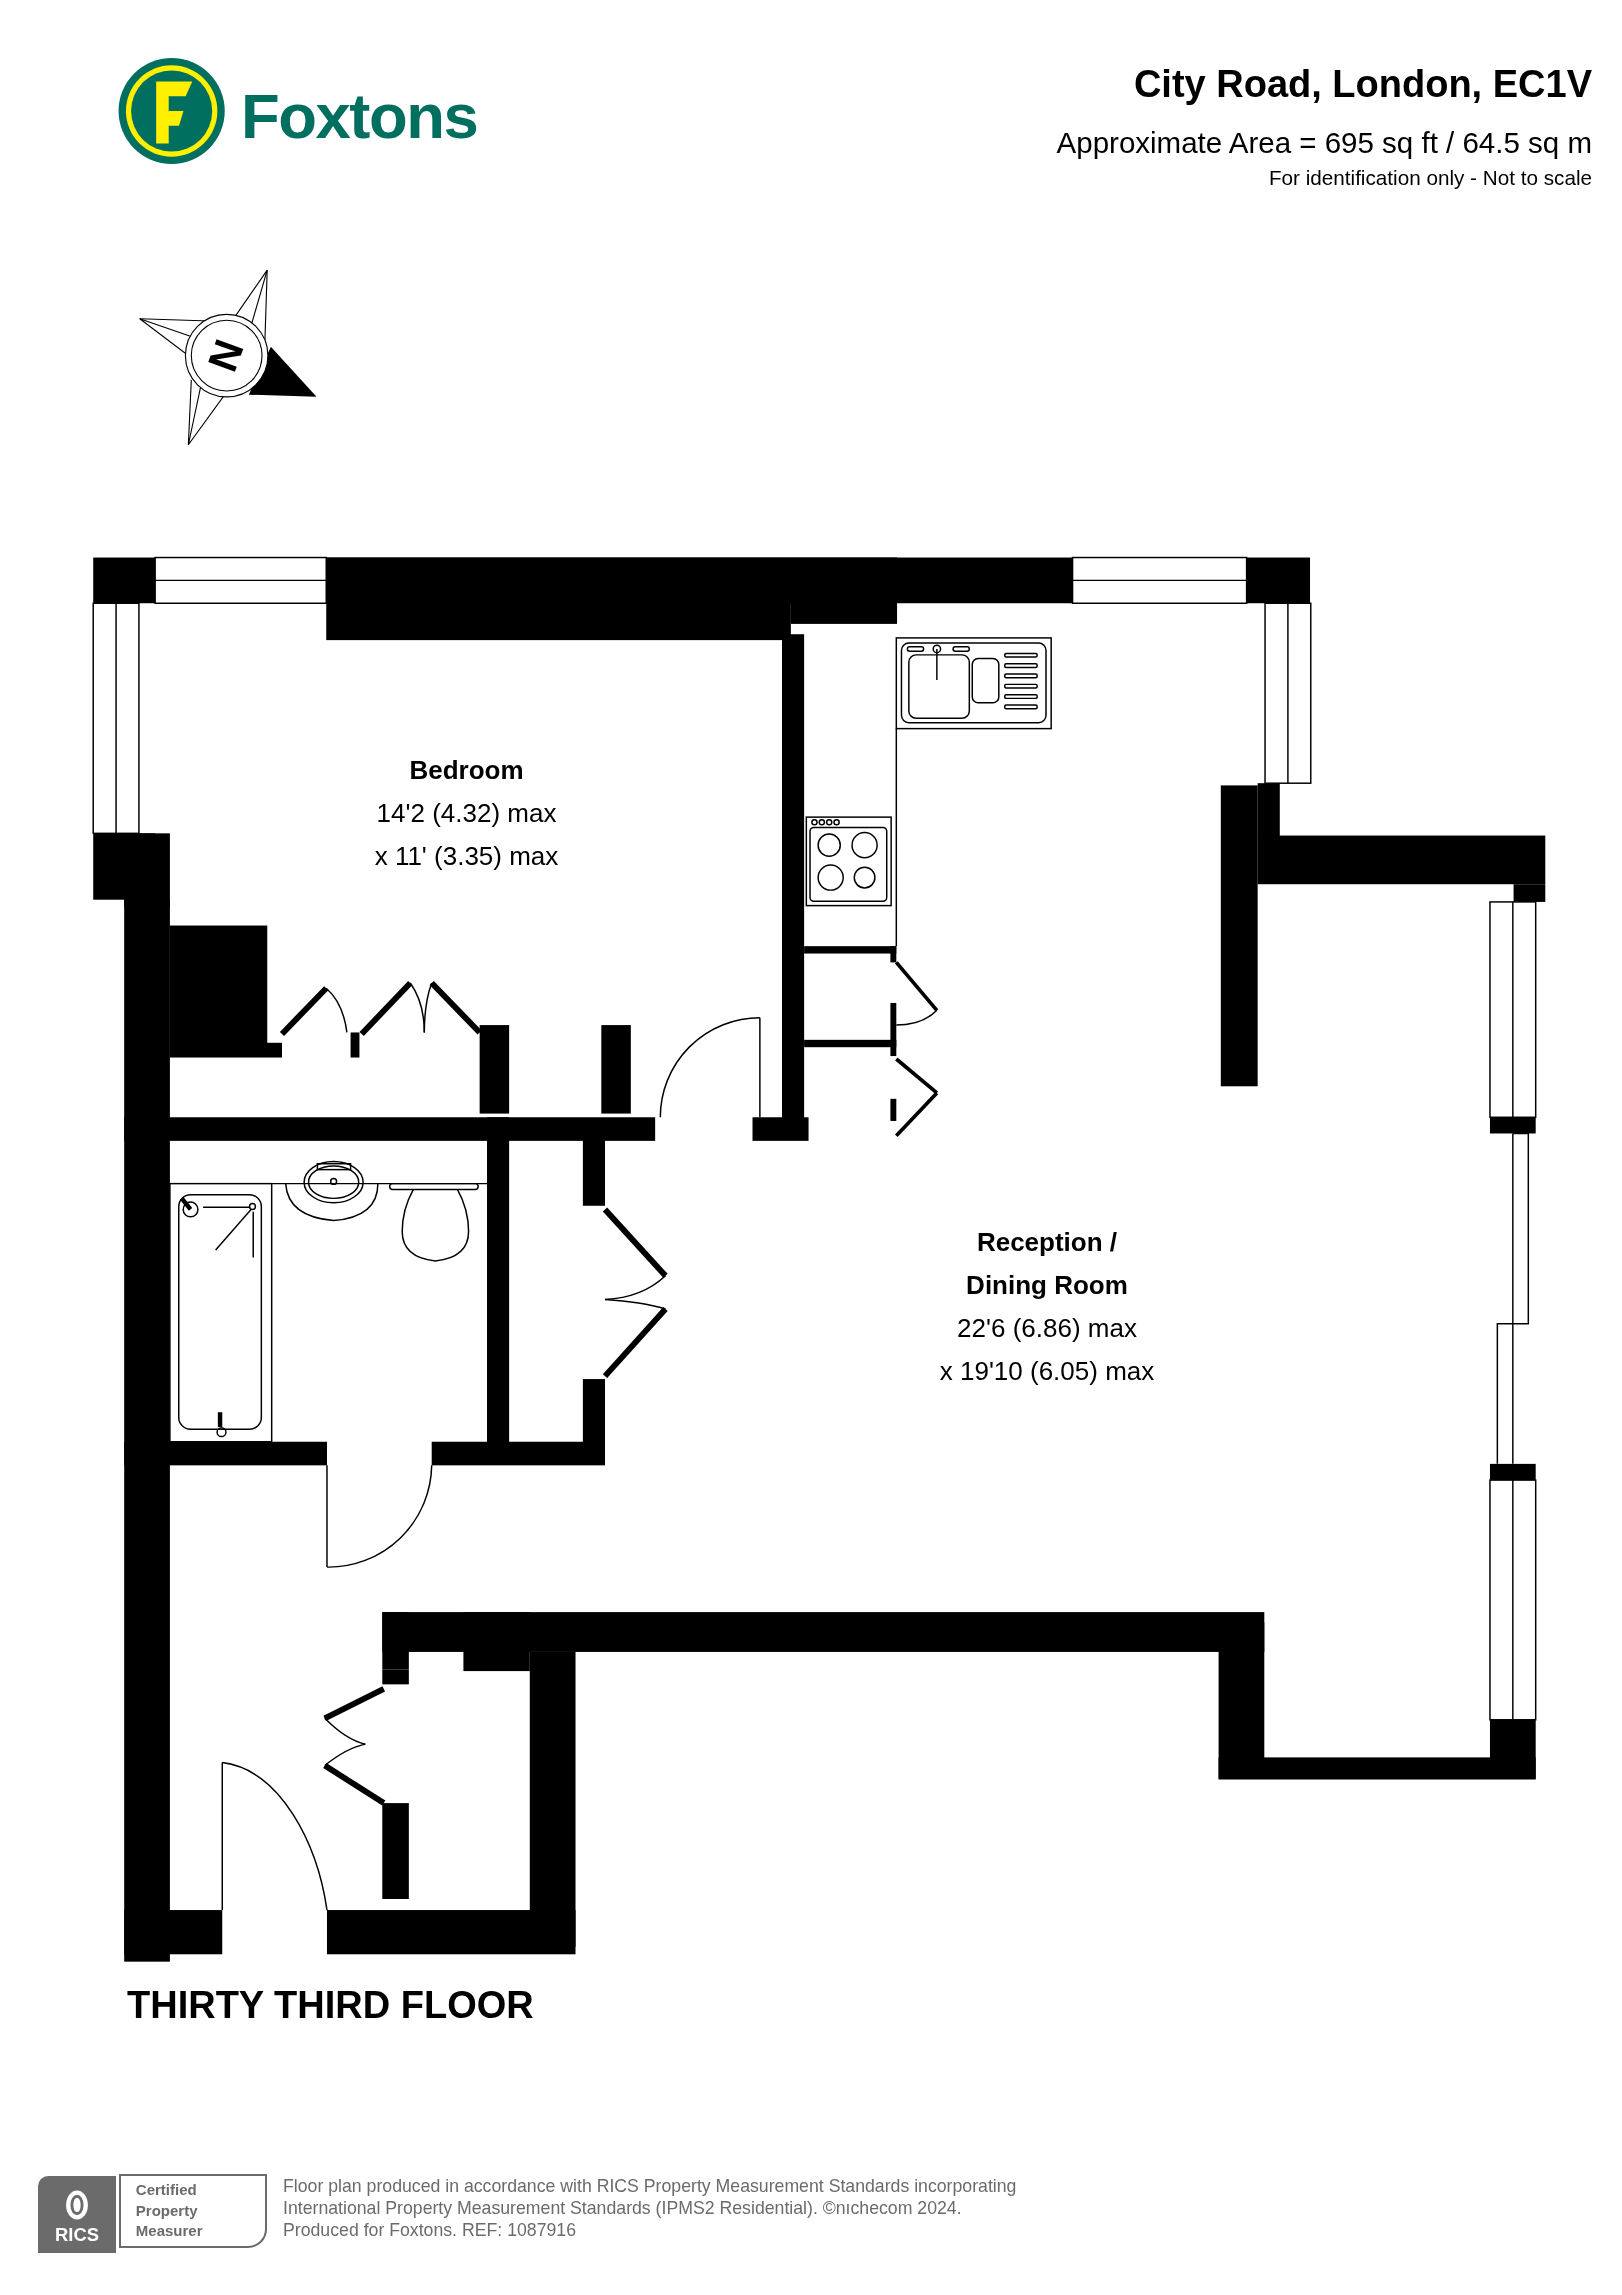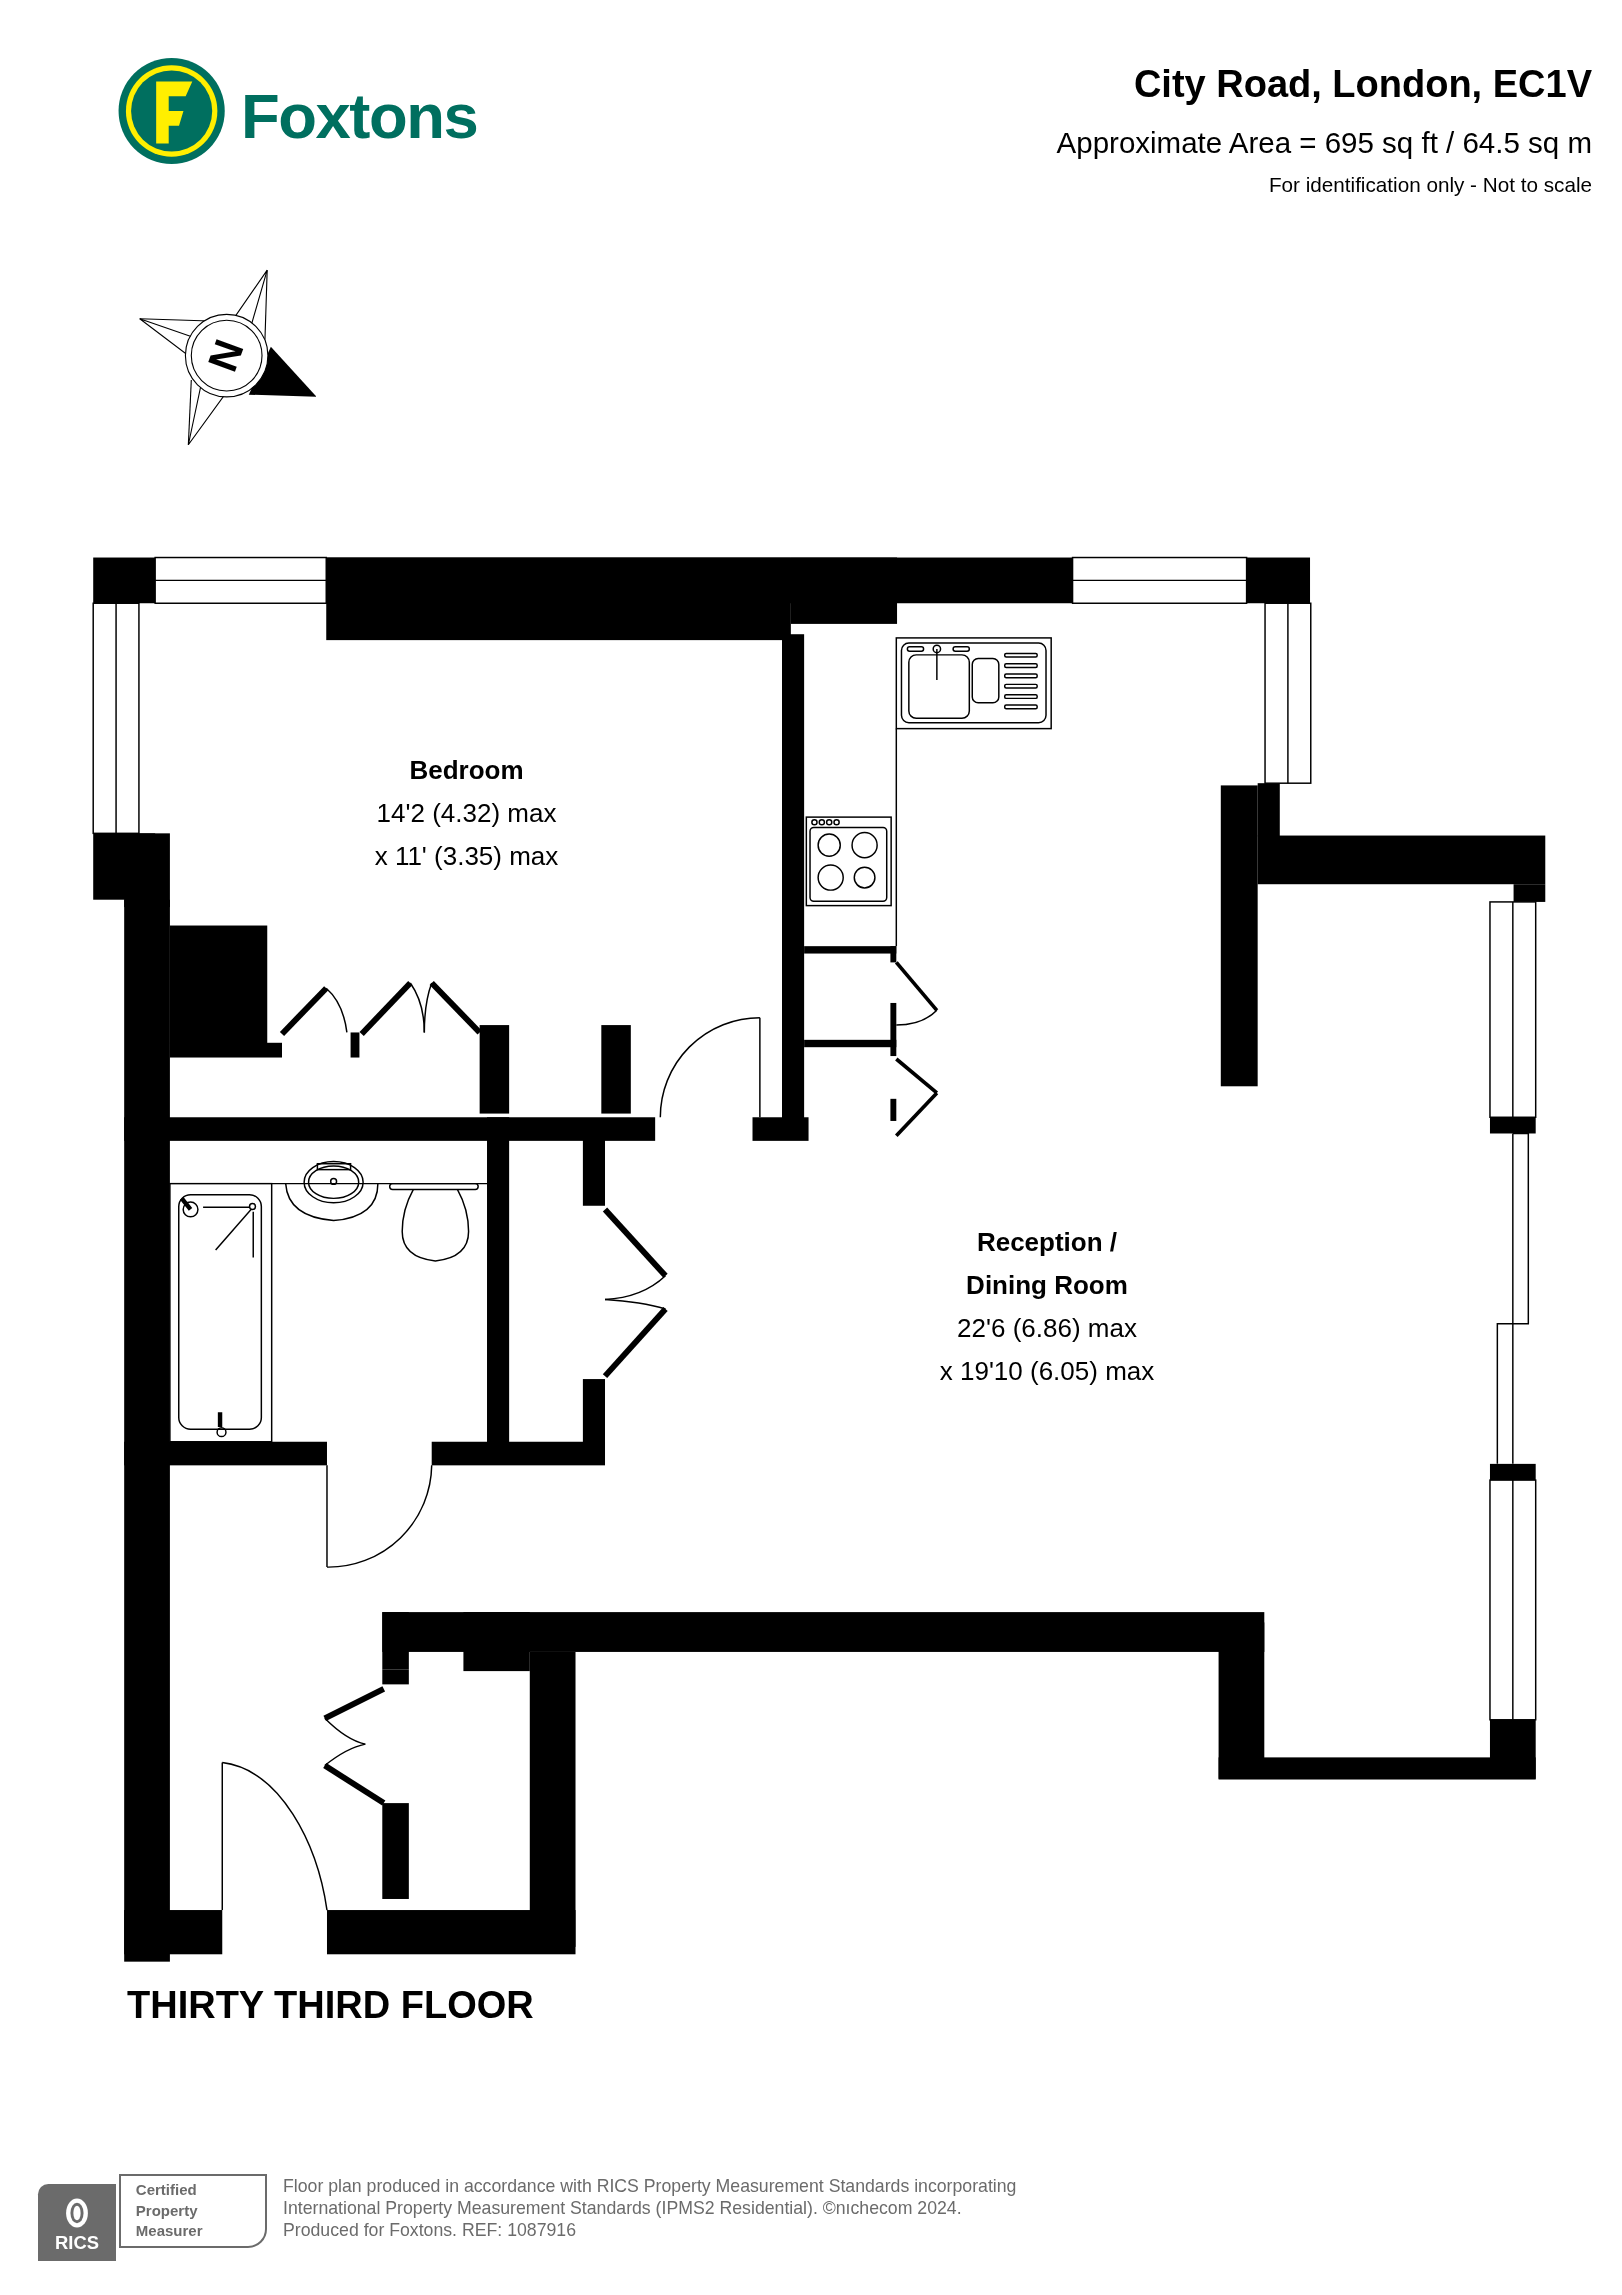--- a/index.html
+++ b/index.html
@@ -1,30 +1,30 @@
 <!DOCTYPE html>
 <html style="font-size:11.8px"><head>
 <meta charset="utf-8">
 <style>
   html,body{margin:0;padding:0;background:#ffffff;}
   body{width:1623px;height:2295px;position:relative;overflow:hidden;font-family:"Liberation Sans",sans-serif;color:#000;}
   .logo{position:absolute;left:114px;top:52px;width:369px;height:118px;}
   .title-block{position:absolute;right:31px;top:55px;text-align:right;}
   .title{font-size:38px;font-weight:bold;letter-spacing:0px;line-height:59px;}
   .area{font-size:29.5px;line-height:40px;margin-top:9px;}
-  .disclaimer{font-size:20.7px;line-height:29.5px;margin-top:7px;}
+  .disclaimer{font-size:20.7px;line-height:29.5px;margin-top:0;}
   .compass{position:absolute;left:125px;top:258px;width:221px;height:207px;}
   .plan{position:absolute;left:0;top:0;width:1623px;height:2295px;}
   .room-label{position:absolute;text-align:center;font-size:26px;line-height:43px;}
   .room-label .name{font-weight:bold;}
   .bedroom-label{left:319px;top:749px;width:295px;}
   .krd-label{left:848px;top:1221px;width:398px;}
   .floor-label{position:absolute;left:127px;top:1984px;font-size:38px;font-weight:bold;}
   .footer{position:absolute;left:38px;top:2172px;width:1106px;height:89px;}
-  .rics-badge{position:absolute;left:0;top:12px;width:78px;height:77px;background:#6b6b6b;border-radius:10.3px 0 0 0;color:#fff;}
+  .rics-badge{position:absolute;left:0;top:4px;width:78px;height:77px;background:#6b6b6b;border-radius:10.3px 0 0 0;color:#fff;}
   .rics-text{position:absolute;bottom:7.4px;left:0;width:78px;text-align:center;font-size:18.4px;font-weight:bold;}
   .rics-lion{position:absolute;left:25px;top:13.3px;width:28px;height:32px;}
   .cert-box{position:absolute;left:81px;top:1.5px;width:148px;height:74px;border:2.2px solid #6b6b6b;border-radius:0 0 19px 0;box-sizing:border-box;padding:4.4px 0 0 14.8px;color:#6b6b6b;font-weight:bold;font-size:15px;line-height:20.7px;}
   .footer-text{position:absolute;left:245px;top:3px;font-size:17.7px;line-height:22px;color:#6b6b6b;white-space:nowrap;}
 </style>
 </head>
 <body>
 
 <div class="logo">
   <svg width="369" height="118" viewBox="0 0 500 160">

